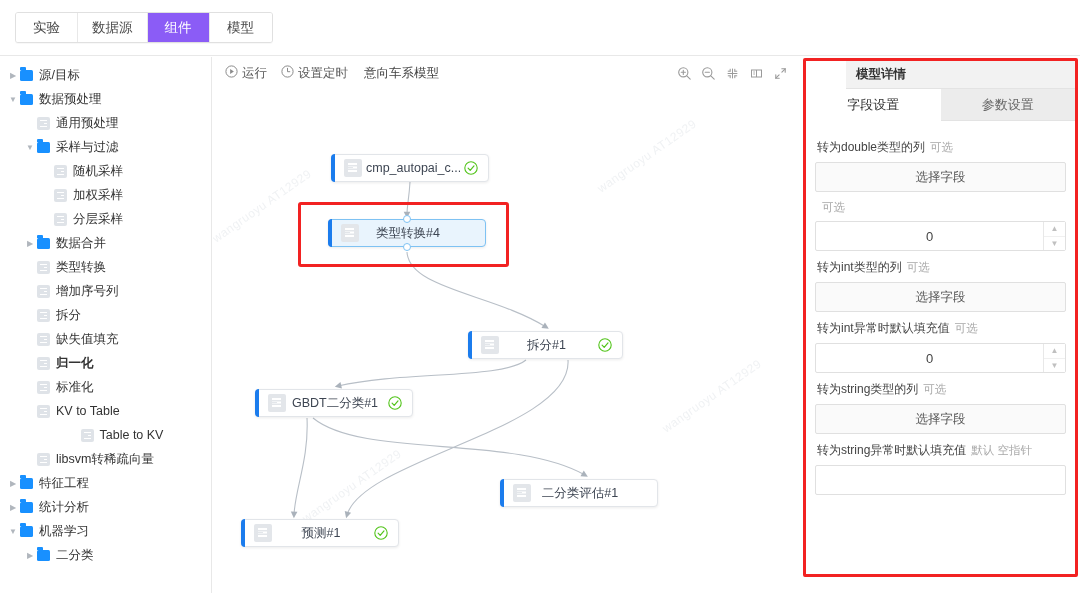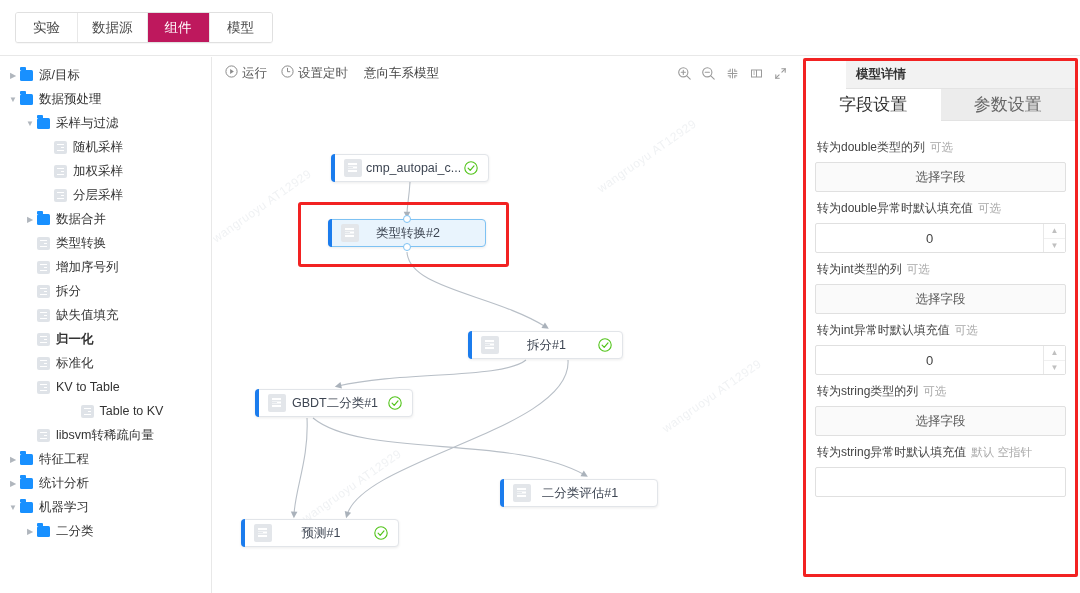--- a/index.html
+++ b/index.html
@@ -26,21 +26,21 @@
     box-shadow: 0 1px 1px rgba(0,0,0,0.03);
   }
   .tabgroup .tab {
     display: flex; align-items: center; justify-content: center;
     min-width: 62px; padding: 0 14px; height: 29px;
     font-size: 13.5px; color: #4a4a4a; cursor: pointer;
     border-right: 1px solid #e8e8e8; background: #fff;
     white-space: nowrap;
   }
   .tabgroup .tab:last-child { border-right: none; }
-  .tabgroup .tab.active { background: #be185d; color: #fff; font-weight: 400; }
+  .tabgroup .tab.active { background: #8b5cf6; color: #fff; font-weight: 400; }
 
   
   .sidebar {
     position: absolute; left: 0; top: 57px; width: 212px; height: 536px;
     background: #fff; border-right: 1px solid #e8e8e8;
     overflow: hidden; padding-top: 6px;
   }
   .tree-row {
     display: flex; align-items: center; height: 24px; cursor: pointer;
     font-size: 12.5px; color: #333; white-space: nowrap;
@@ -155,21 +155,21 @@
     background: #fff; border: 1px solid #e3e3e3;
   }
   .rp-header {
     height: 28px; background: #f2f2f2; border-bottom: 1px solid #e3e3e3;
     display: flex; align-items: center; padding-left: 10px;
     font-size: 12.5px; color: #333; font-weight: bold; margin-left: 40px;
   }
   .rp-tabs { display: flex; height: 32px; }
   .rp-tab {
     flex: 1; display: flex; align-items: center; justify-content: center;
-    font-size: 17px; color: #666; cursor: pointer;
+    font-size: 13px; color: #666; cursor: pointer;
     background: #ececec; border-bottom: 1px solid #e3e3e3;
   }
   .rp-tab.active { background: #fff; color: #333; border-bottom: 1px solid transparent; }
   .rp-body { padding: 10px 9px 0 9px; height: 452px; overflow: hidden; }
   .f-label {
     font-size: 12px; color: #444; margin: 8px 0 6px 2px;
     display: flex; align-items: baseline; white-space: nowrap;
   }
   .f-label .hint { color: #a8a8a8; margin-left: 5px; font-size: 11.5px; }
   .f-select {
@@ -222,20 +222,25 @@
   <div class="sidebar" id="sidebarTree">
       <div class="tree-row" style="padding-left: 6px;">
         <span class="caret">▶</span>
         <span class="ico-folder"></span>
         <span class="tree-label">源/目标</span>
       </div>
       <div class="tree-row" style="padding-left: 6px;">
         <span class="caret">▼</span>
         <span class="ico-folder"></span>
         <span class="tree-label">数据预处理</span>
+      </div>
+      <div class="tree-row" style="padding-left: 23px;">
+        <span class="caret empty"></span>
+        <span class="ico-doc"></span>
+        <span class="tree-label">通用预处理</span>
       </div>
       <div class="tree-row" style="padding-left: 23px;">
         <span class="caret">▼</span>
         <span class="ico-folder"></span>
         <span class="tree-label">采样与过滤</span>
       </div>
       <div class="tree-row" style="padding-left: 40px;">
         <span class="caret empty"></span>
         <span class="ico-doc"></span>
         <span class="tree-label">随机采样</span>
@@ -422,21 +427,21 @@
             <span class="ncheck">
               <svg width="14" height="14" viewBox="0 0 14 14">
                 <circle cx="7" cy="7" r="6.2" fill="none" stroke="#52c41a" stroke-width="1.1"></circle>
                 <path d="M4.1 7.2 L6.2 9.3 L10 4.9" fill="none" stroke="#52c41a" stroke-width="1.2" stroke-linecap="round" stroke-linejoin="round"></path>
               </svg>
             </span>
           </div>
           <div class="node selected" style="left: 115px; top: 130px; width: 158px;">
             <span class="lbar"></span>
             <span class="nico"></span>
-            <span class="nlabel">类型转换#2</span>
+            <span class="nlabel">类型转换#4</span>
             <span class="ncheck hidden">
               <svg width="14" height="14" viewBox="0 0 14 14">
                 <circle cx="7" cy="7" r="6.2" fill="none" stroke="#52c41a" stroke-width="1.1"></circle>
                 <path d="M4.1 7.2 L6.2 9.3 L10 4.9" fill="none" stroke="#52c41a" stroke-width="1.2" stroke-linecap="round" stroke-linejoin="round"></path>
               </svg>
             </span>
             <span class="port in"></span>
             <span class="port out"></span>
           </div>
           <div class="node" style="left: 255px; top: 242px; width: 155px;">
@@ -494,21 +499,20 @@
       <span>模型详情</span>
     </div>
     <div class="rp-tabs" id="rpTabs">
         <div class="rp-tab active">字段设置</div>
         <div class="rp-tab">参数设置</div>
       </div>
     <div class="rp-body" id="rpBody"><div class="f-label">
           <span>转为double类型的列</span>
           <span class="hint">可选</span>
         </div><div class="f-select">选择字段</div><div class="f-label">
-          <span>转为double异常时默认填充值</span>
           <span class="hint">可选</span>
         </div><div class="f-number">
           <div class="val">0</div>
           <div class="spin">
             <div>▲</div>
             <div>▼</div>
           </div>
         </div><div class="f-label">
           <span>转为int类型的列</span>
           <span class="hint">可选</span>

